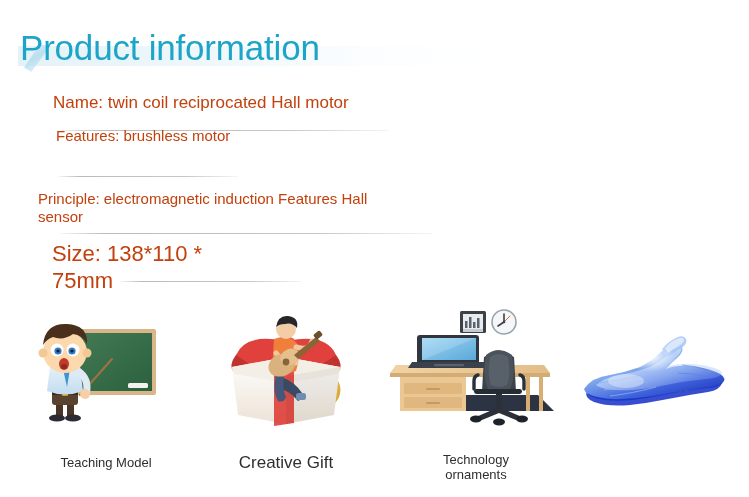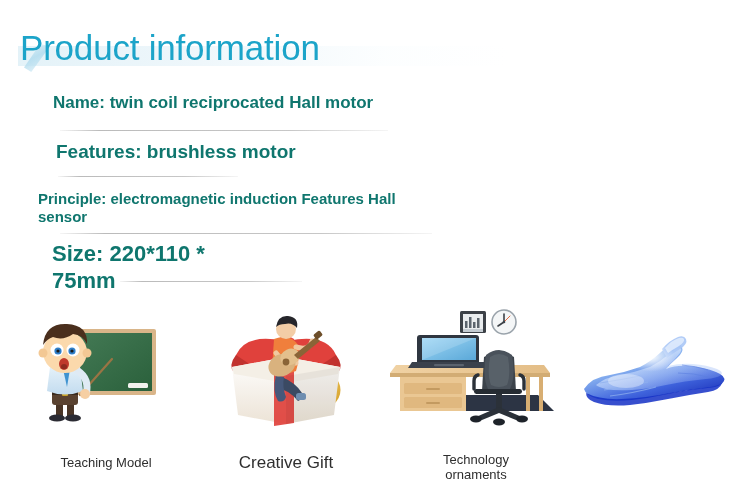--- a/index.html
+++ b/index.html
@@ -58,36 +58,36 @@
     position: absolute;
     left: 0;
     top: 92px;
     width: 500px;
   }
   .spec-row {
     position: relative;
   }
   .spec-text {
     position: absolute;
-    color: #0f766e;
-    font-weight: 700;
+    color: #c2410c;
+    font-weight: 400;
     white-space: pre-wrap;
   }
   .divider {
     position: absolute;
     height: 1px;
     background: linear-gradient(90deg, rgba(190,190,190,0.15) 0%, rgba(175,175,175,0.85) 12%, rgba(180,180,180,0.75) 70%, rgba(205,205,205,0.2) 100%);
   }
 
   
   .row-name .spec-text { left: 53px; top: 0px;  font-size: 17px; line-height: 22px; }
   .row-name .divider   { left: 60px; top: 38px; width: 328px; }
 
   
-  .row-features .spec-text { left: 56px; top: 50px; font-size: 19px; line-height: 20px; }
+  .row-features .spec-text { left: 56px; top: 34px; font-size: 15px; line-height: 20px; }
   .row-features .divider   { left: 58px; top: 84px; width: 180px; }
 
   
   .row-principle .spec-text { left: 38px; top: 98px; font-size: 15px; line-height: 18px; width: 360px; }
   .row-principle .divider   { left: 60px; top: 141px; width: 372px; }
 
   
   .row-size .spec-text { left: 52px; top: 148px; font-size: 22px; line-height: 27px; width: 180px; }
   .row-size .divider   { left: 120px; top: 189px; width: 182px; }
 
@@ -152,21 +152,21 @@
     <div class="spec-text">Features: brushless motor</div>
     <div class="divider"></div>
   </div>
 
   <div class="spec-row row-principle">
     <div class="spec-text">Principle: electromagnetic induction Features Hall sensor</div>
     <div class="divider"></div>
   </div>
 
   <div class="spec-row row-size">
-    <div class="spec-text">Size: 220*110 * 75mm</div>
+    <div class="spec-text">Size: 138*110 * 75mm</div>
     <div class="divider"></div>
   </div>
 
 </div>
 
 <div class="gallery">
 
   <div class="gal-cell cell-0">
     <div class="gal-art">
       <svg viewBox="0 0 180 130" width="180" height="130">

